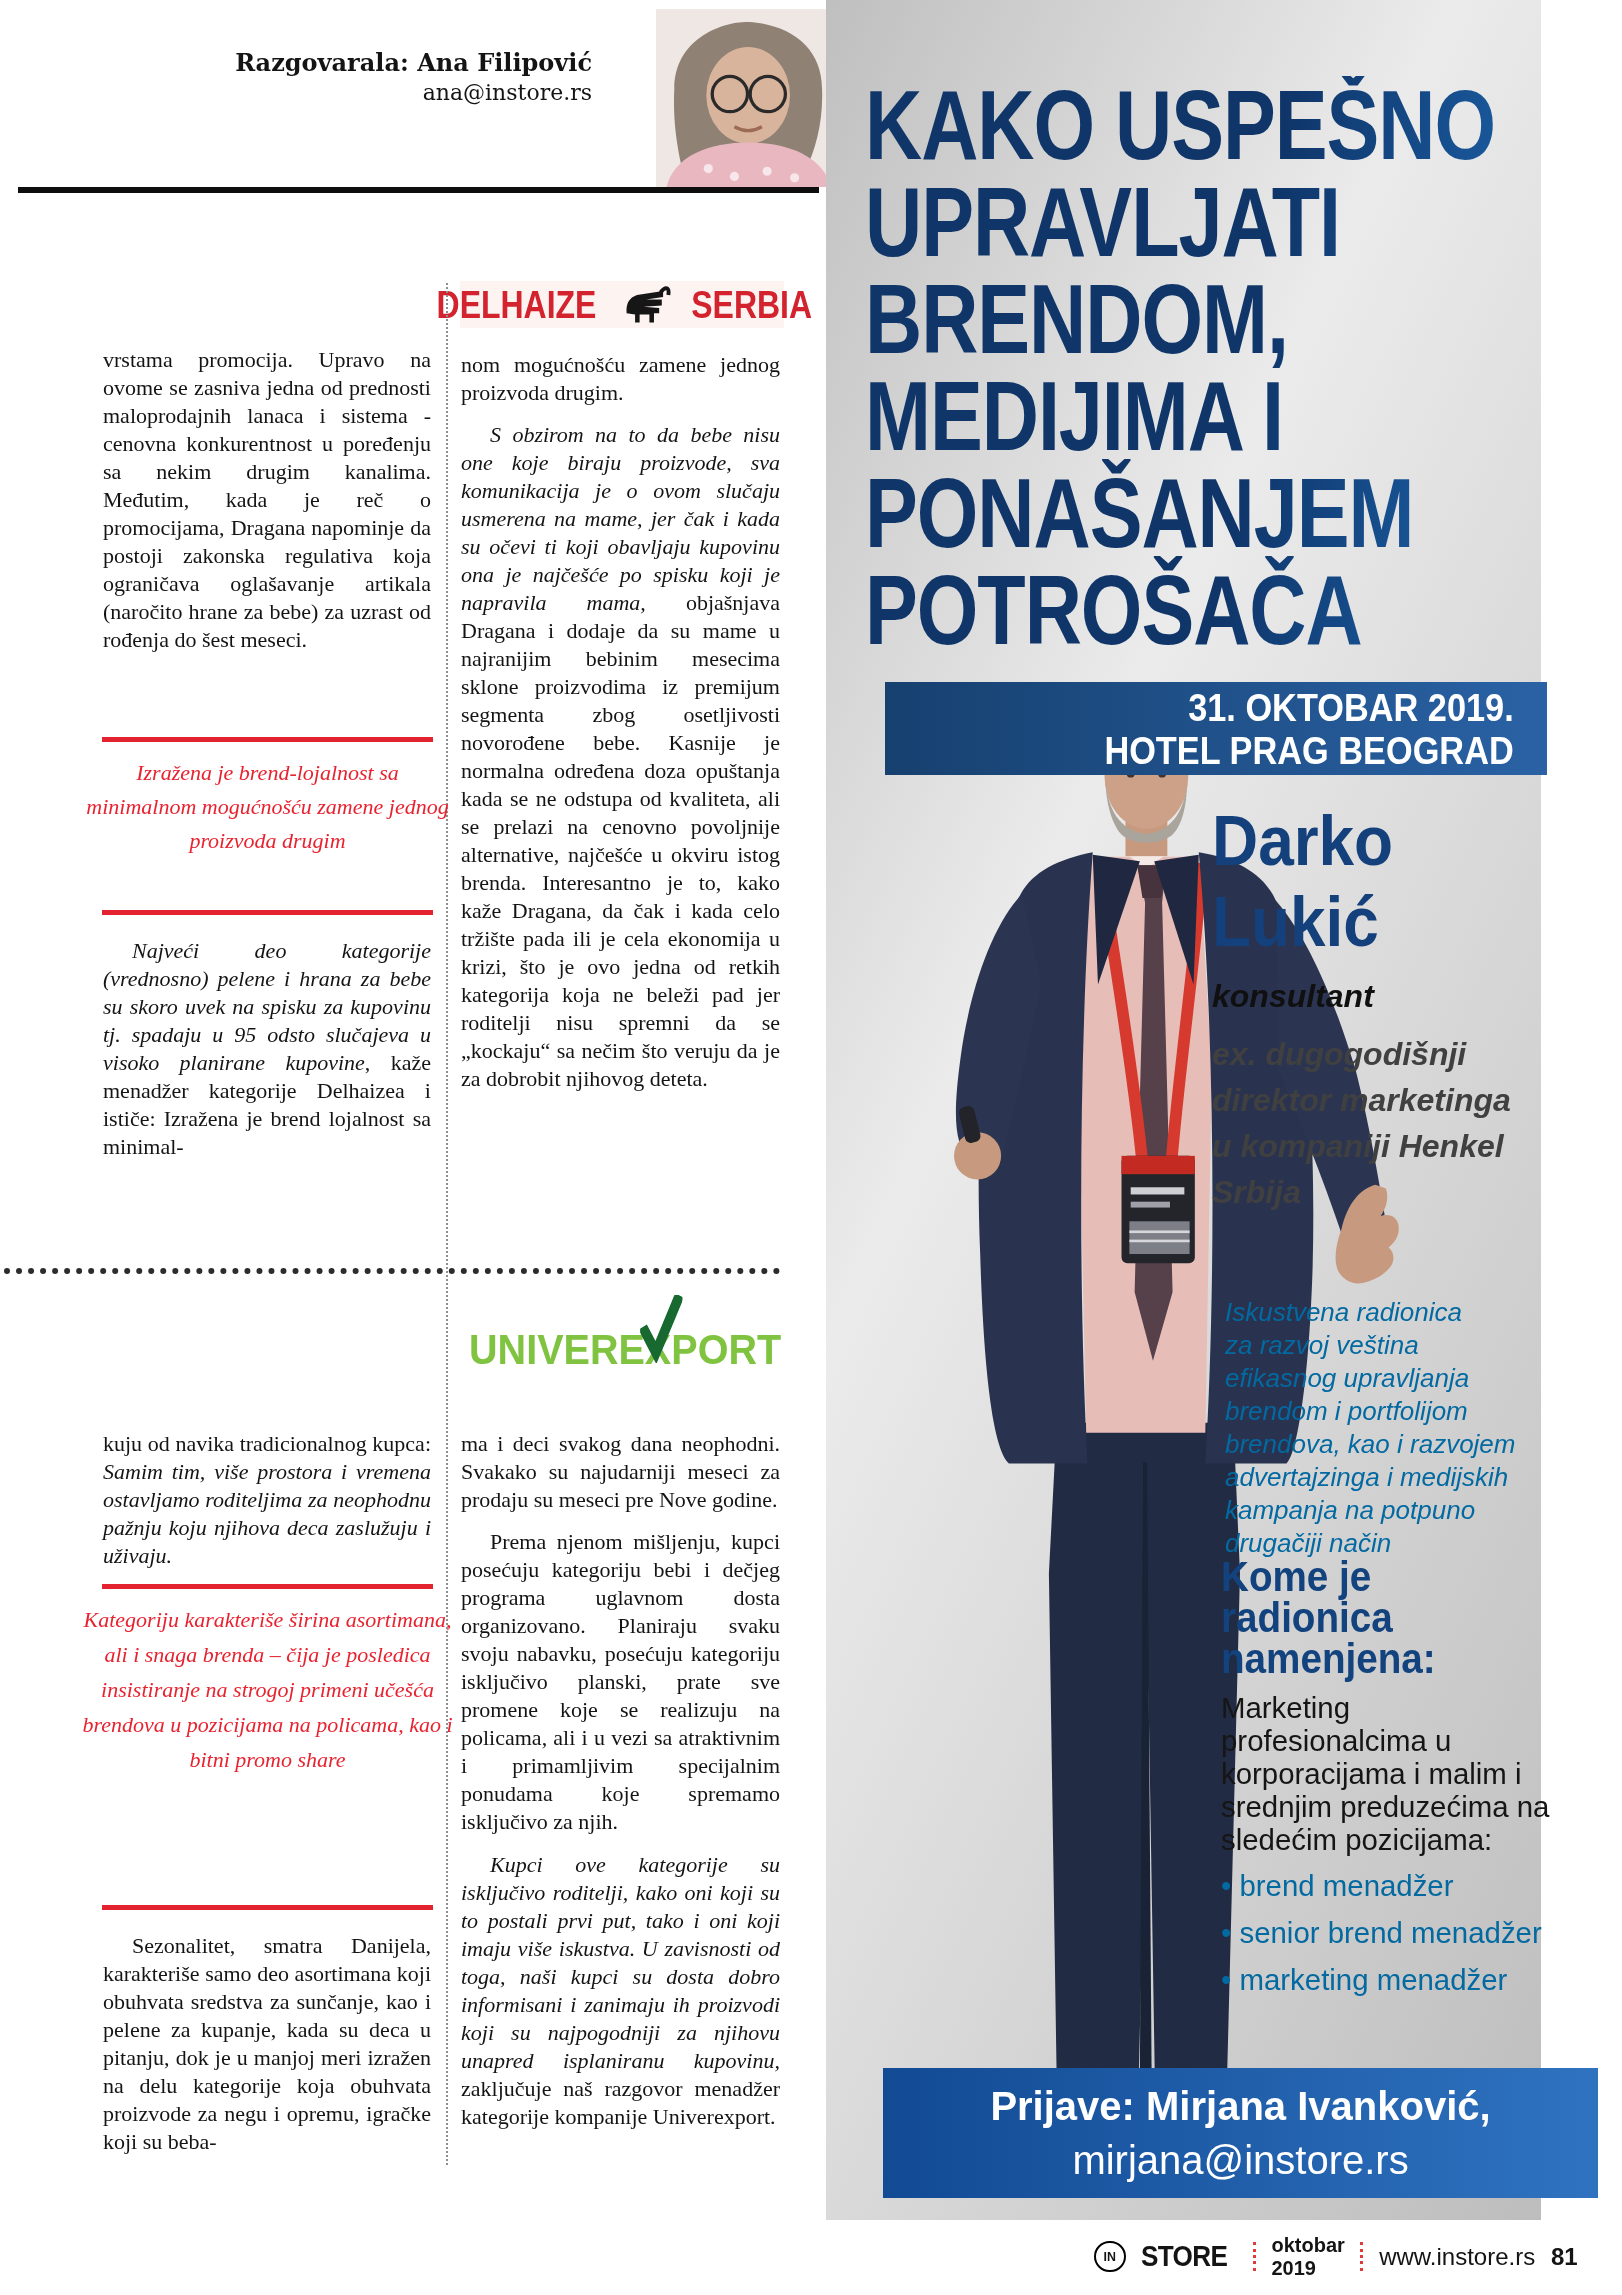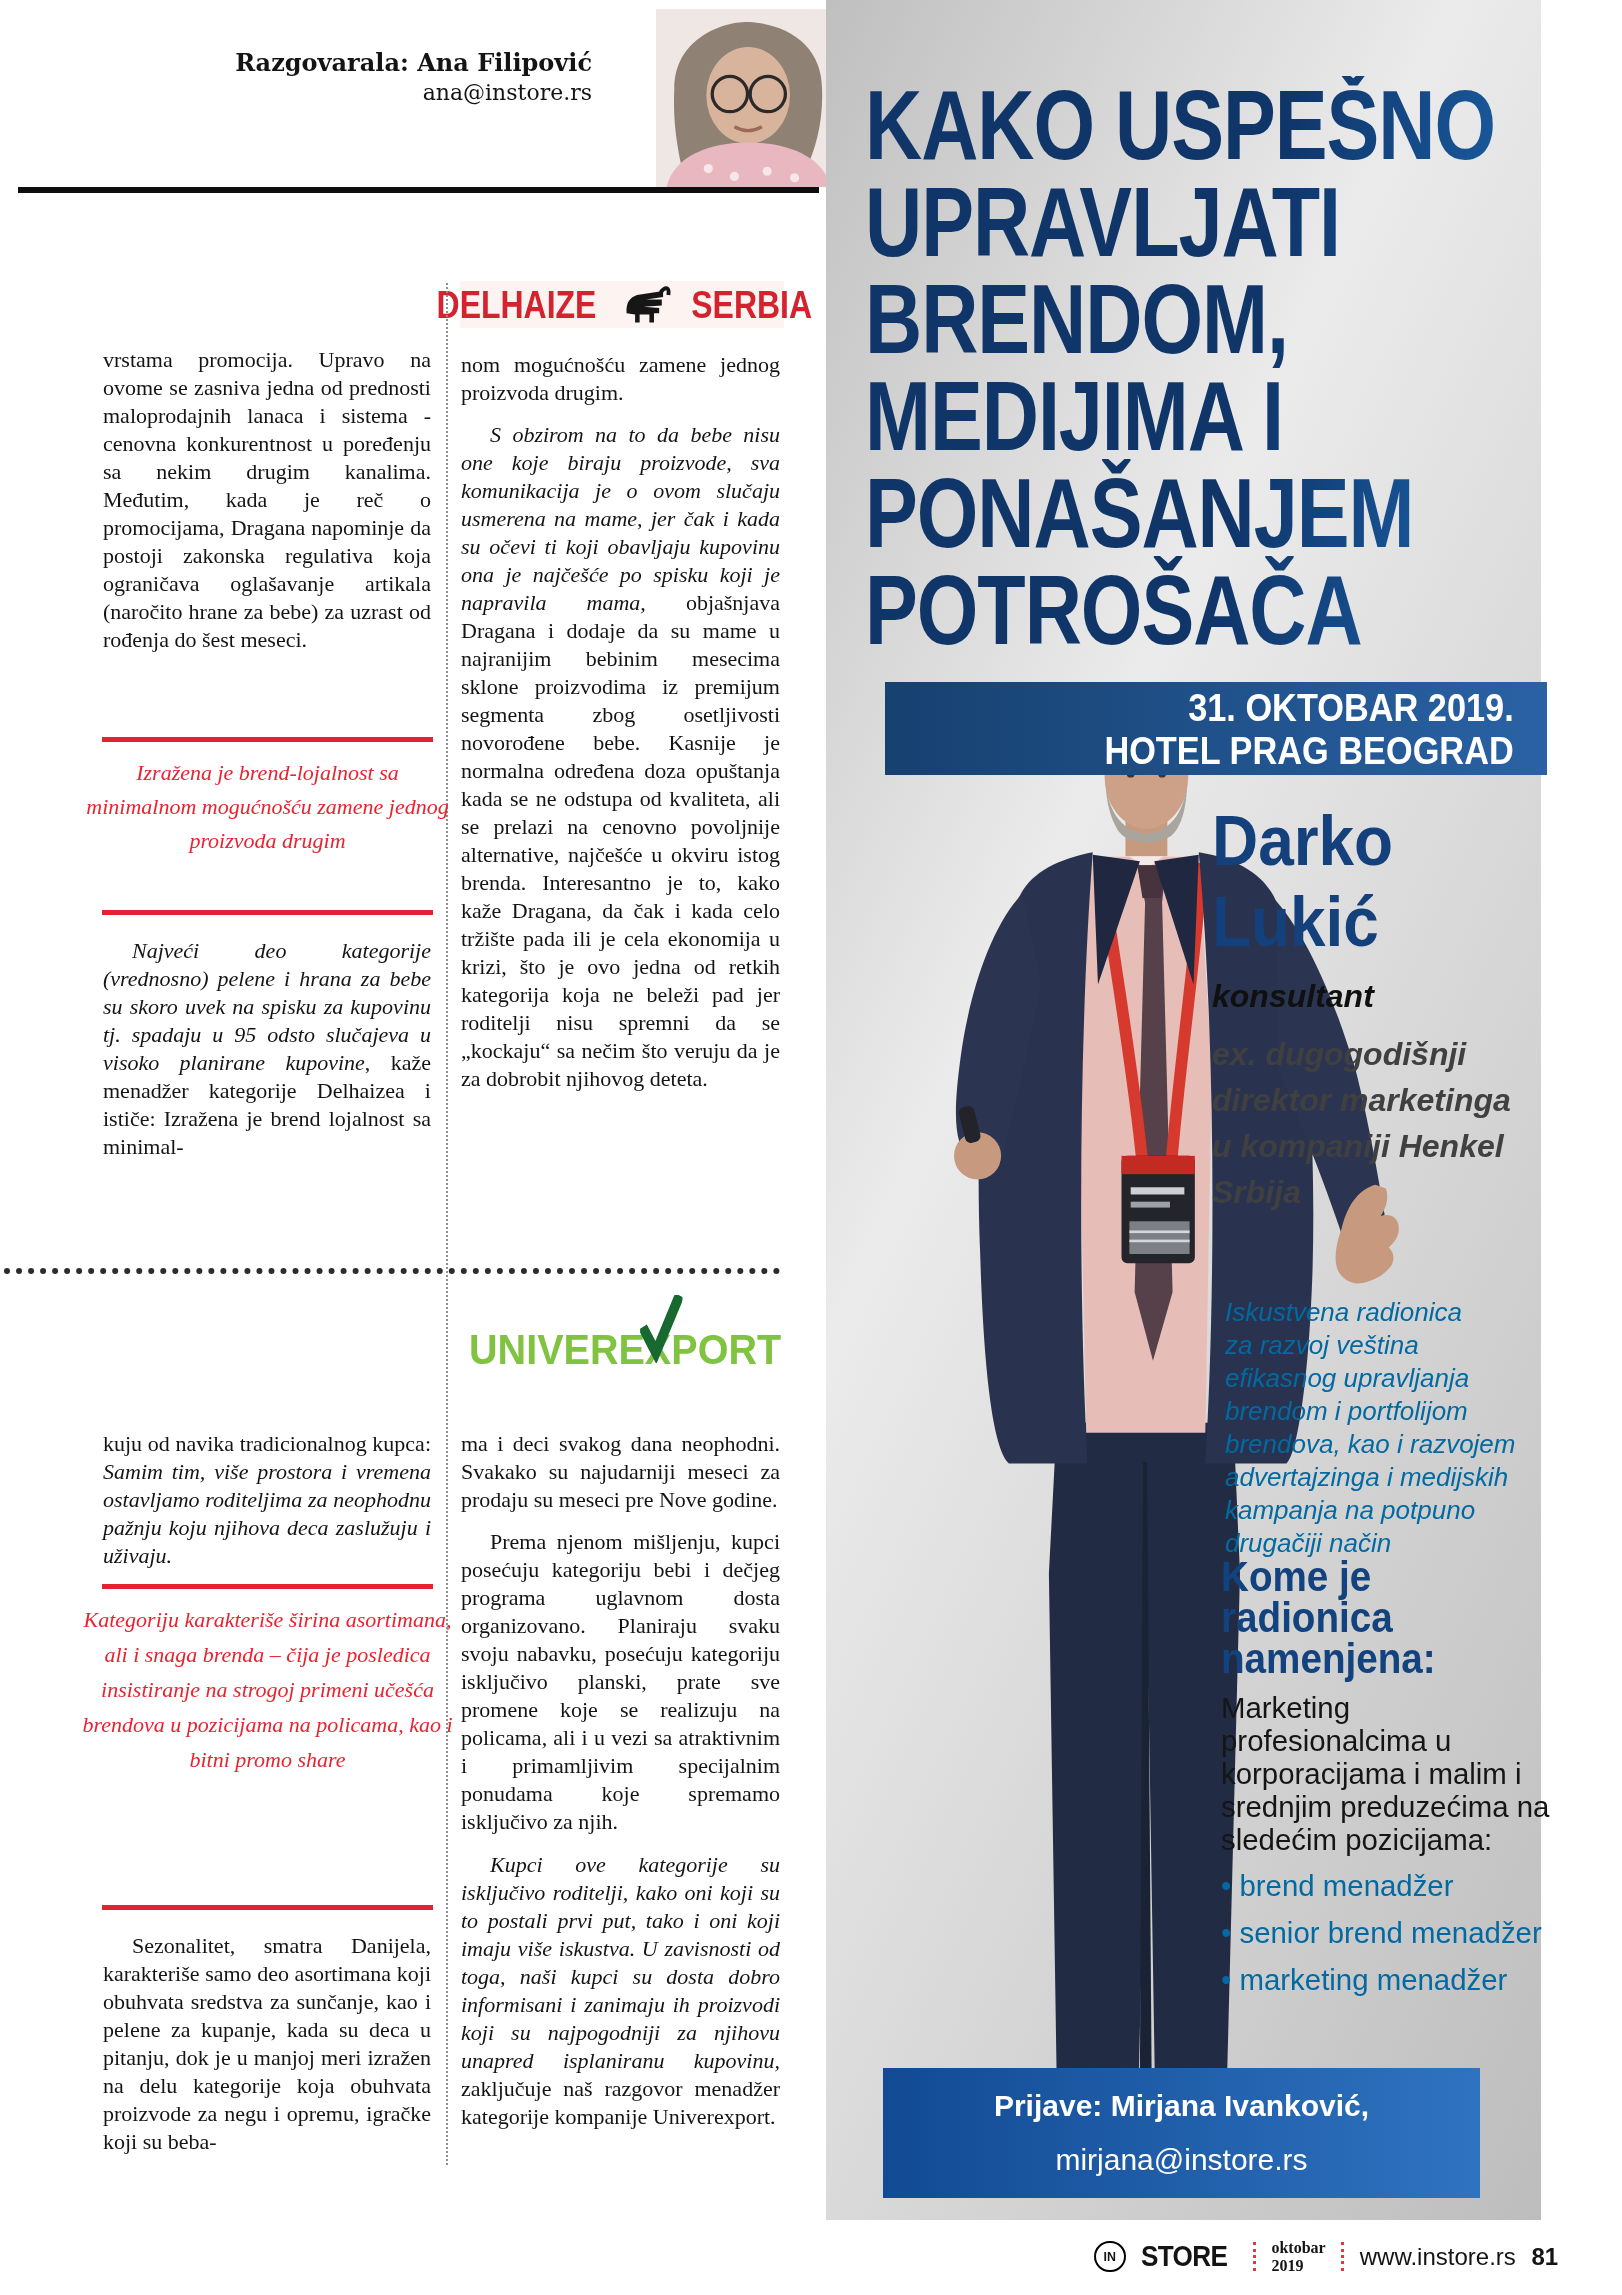--- a/index.html
+++ b/index.html
@@ -65,34 +65,34 @@
   .workshop{position:absolute;left:1225px;top:1296px;font-family:"Liberation Sans", sans-serif;
          font-style:italic;font-size:26px;line-height:33px;color:#0369a1;white-space:pre-line;}
   .aud-head{position:absolute;left:1221px;top:1556px;font-family:"Liberation Sans", sans-serif;
          font-weight:800;font-size:42px;line-height:41px;color:#12437e;white-space:pre-line;
          transform:scaleX(.92);transform-origin:left top;}
   .aud-intro{position:absolute;left:1221px;top:1691px;font-family:"Liberation Sans", sans-serif;
          font-size:29.4px;line-height:33px;color:#151515;white-space:pre-line;}
   .aud-bullets{position:absolute;left:1221px;top:1862px;font-family:"Liberation Sans", sans-serif;
          font-size:29.4px;line-height:47px;color:#0369a1;}
   .aud-bullets div::before{content:"• ";}
-  .contact{position:absolute;left:883px;top:2068px;width:597px;height:130px;
+  .contact{position:absolute;left:883px;top:2068px;width:715px;height:130px;
          background:linear-gradient(90deg,#124a94,#2f73c0);color:#fff;text-align:center;
-         font-family:"Liberation Sans", sans-serif;font-size:30px;line-height:54px;padding-top:10.5px;box-sizing:border-box;}
+         font-family:"Liberation Sans", sans-serif;font-size:40px;line-height:54px;padding-top:10.5px;box-sizing:border-box;}
   .contact .b{font-weight:bold;}
   .speaker-photo{position:absolute;left:929px;top:703px;width:478px;height:1479px;}
 
   
   .footer{position:absolute;left:1094px;top:2238px;width:445px;height:37px;display:flex;
           align-items:center;gap:15.7px;font-family:"Liberation Sans", sans-serif;}
   .in-circle{width:27.5px;height:27.5px;border:2.6px solid #000;border-radius:50%;display:flex;
           align-items:center;justify-content:center;font-weight:800;font-size:12.4px;flex:0 0 auto;}
   .store{font-weight:800;font-size:29px;letter-spacing:-0.7px;transform:scaleX(.9);transform-origin:left center;}
   .fsep{height:29px;border-left:3.3px dotted #e03a3a;}
-  .issue{font-weight:bold;font-size:16px;font-family:Liberation Serif, serif;}
+  .issue{font-weight:bold;font-size:20px;}
   .site{font-size:24px;}
   .pagenum{font-weight:800;font-size:24px;margin-left:auto;}
 </style>
 </head>
 <body>
 
 <div class="page">
 
   <div class="byline">
     <div class="author">Razgovarala: Ana Filipović</div>

